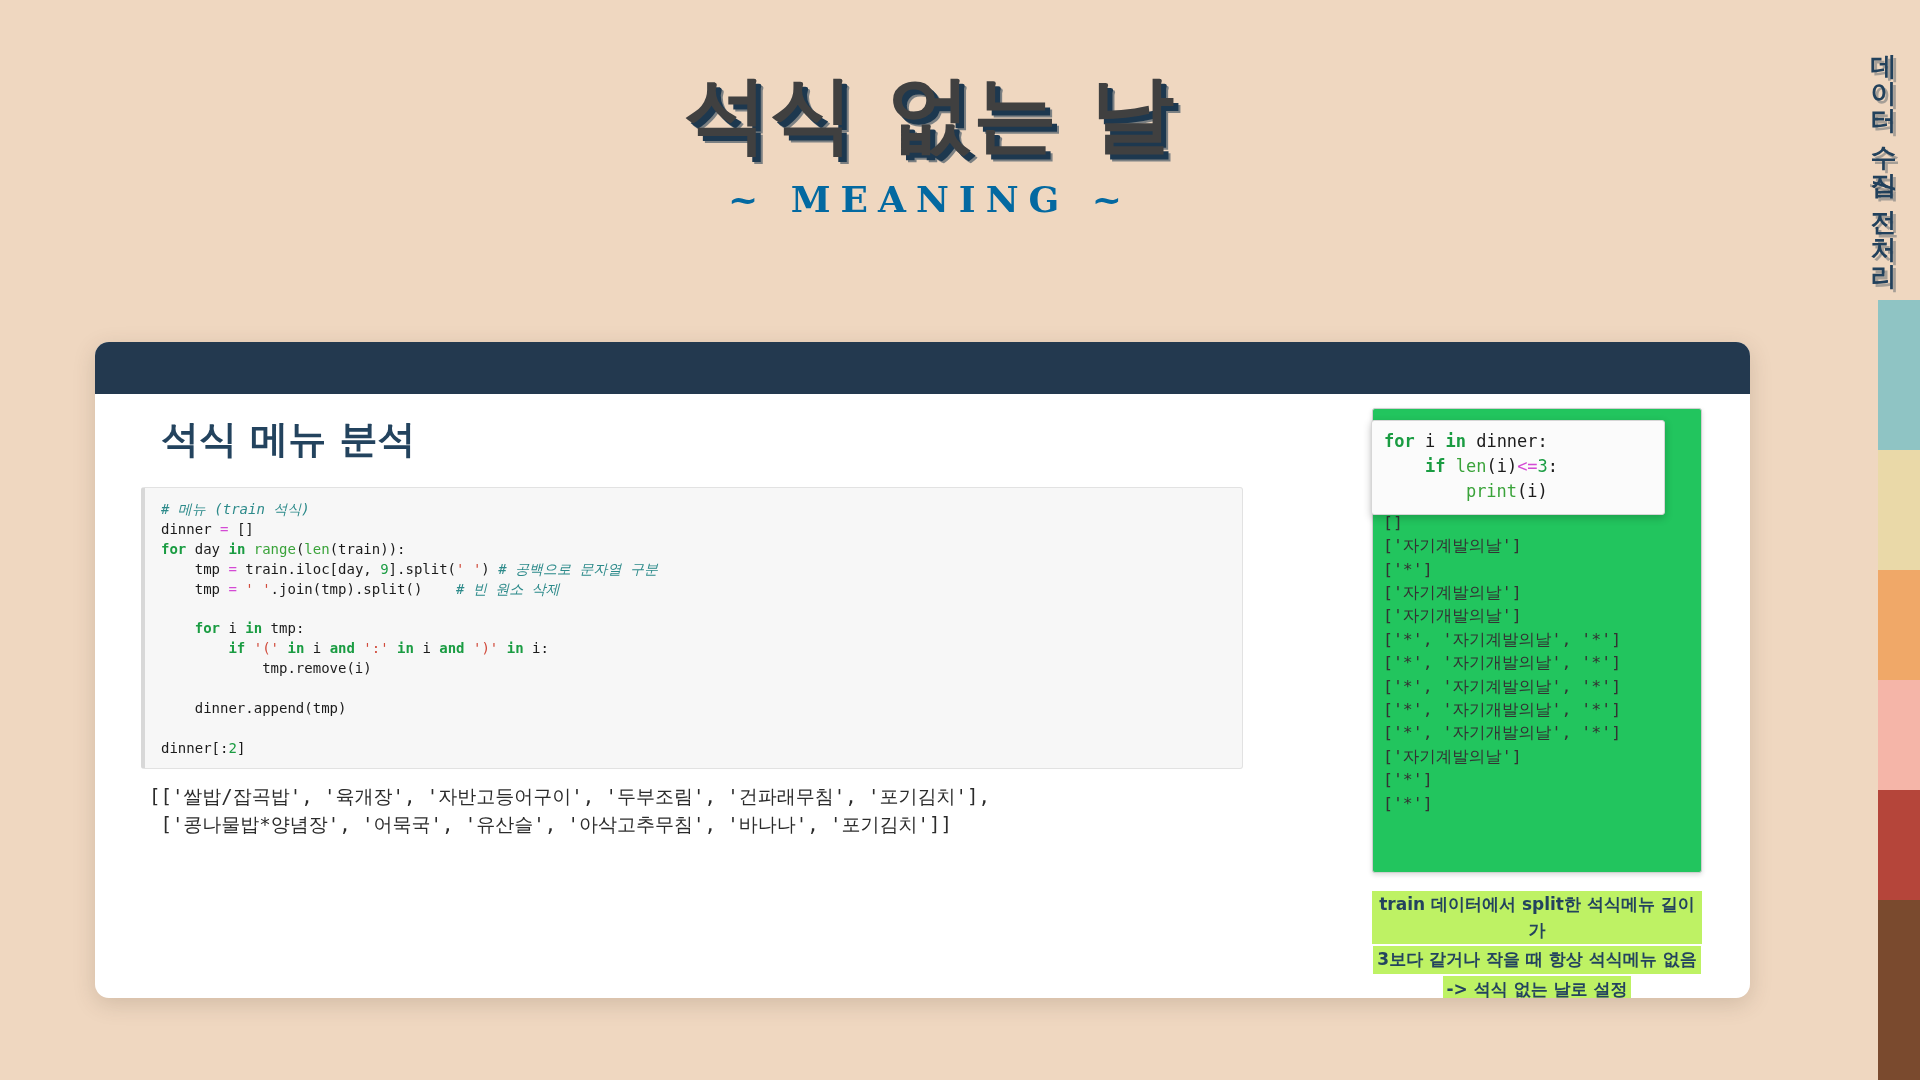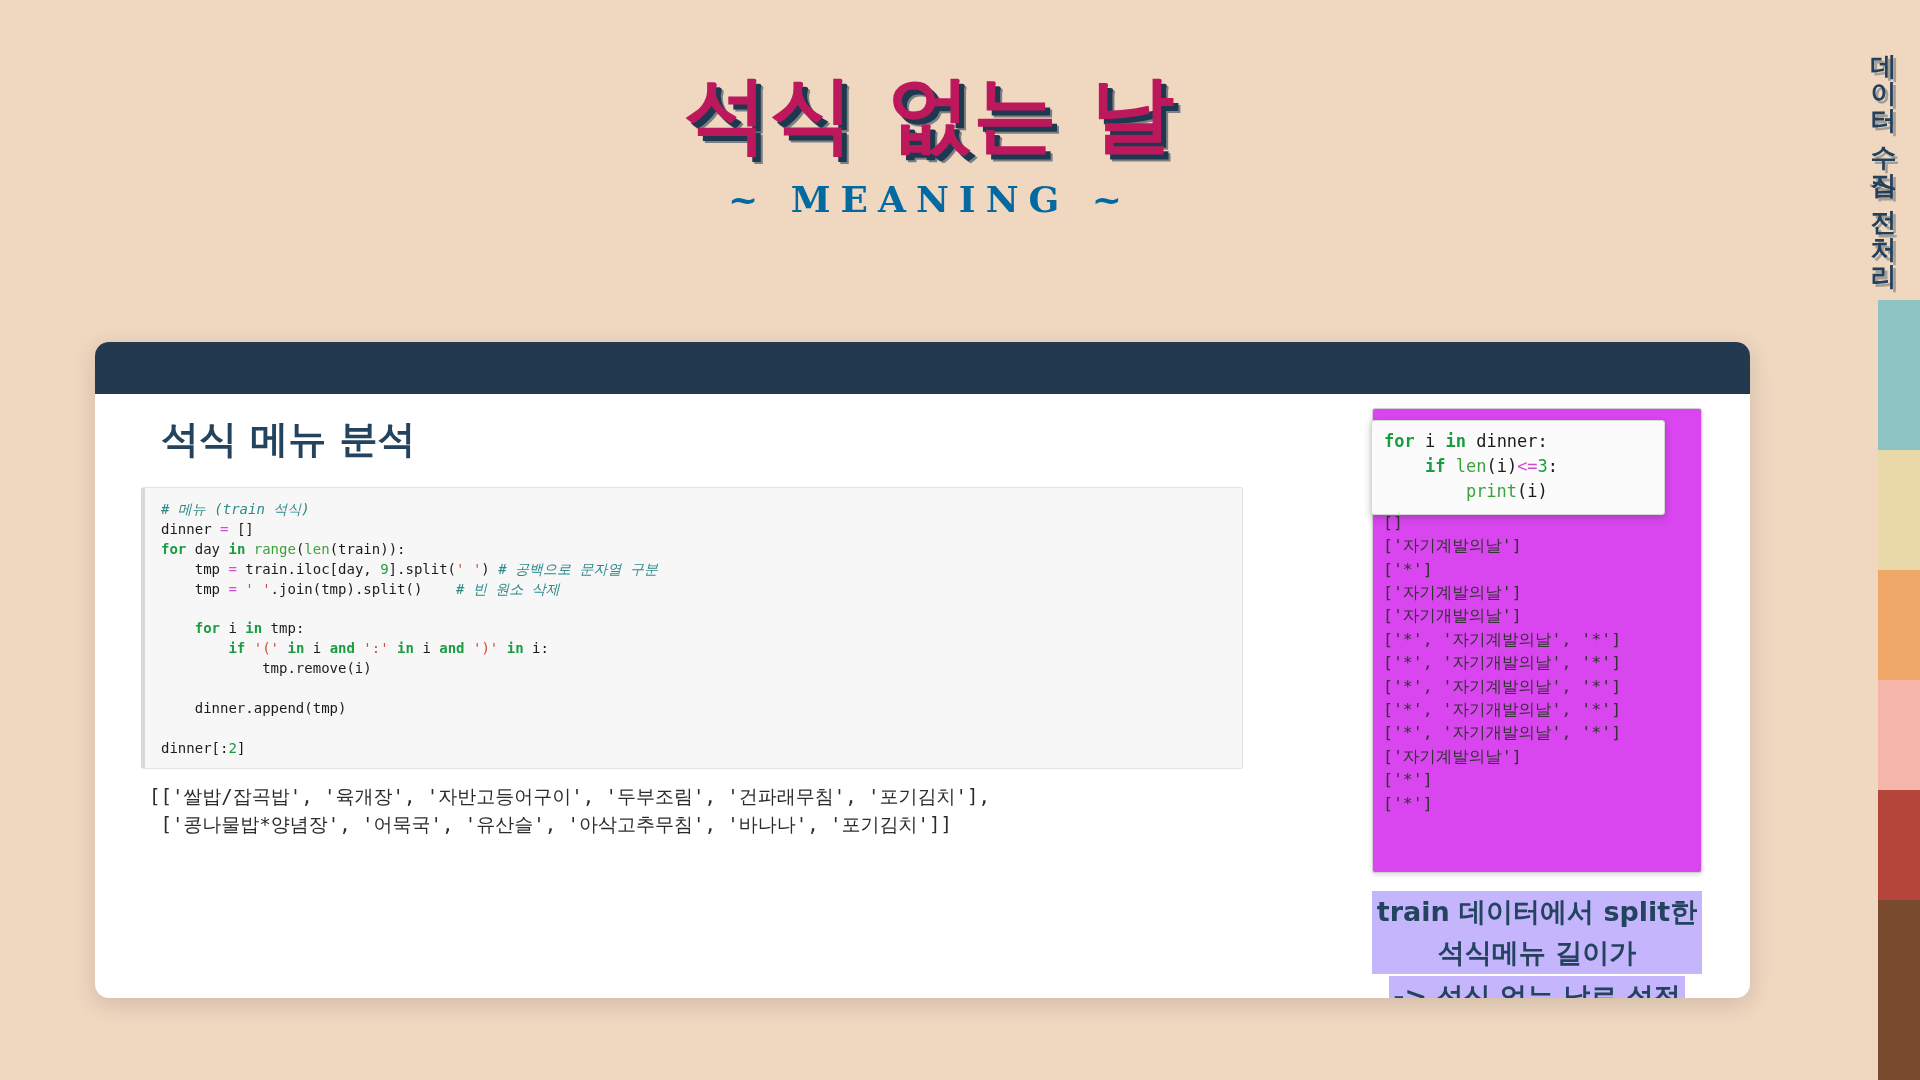--- a/index.html
+++ b/index.html
@@ -51,21 +51,21 @@
     position: absolute;
     top: 70px;
     left: 0;
     width: 1860px;
     text-align: center;
     z-index: 5;
   }
   #main-title {
     font-size: 84px;
     font-weight: 900;
-    color: #be185d;
+    color: #404040;
     letter-spacing: 2px;
     line-height: 1.05;
     margin: 0;
     text-shadow:
        5px 5px 0 #1d384f,
        7px 7px 0 rgba(29, 56, 79, 0.55);
     font-family: "DejaVu Sans", sans-serif;
   }
   #subtitle {
     margin-top: 20px;
@@ -148,21 +148,21 @@
 
   
   #right-column {
     position: absolute;
     right: 48px;
     top: 14px;
     width: 330px;
   }
   #output-panel {
     position: relative;
-    background: #d946ef;
+    background: #22c55e;
     border: 1px solid #cfcfcf;
     border-radius: 3px;
     box-shadow: 0 2px 5px rgba(0,0,0,0.14);
     padding: 8px 10px 10px 10px;
     min-height: 368px;
     font-family: "DejaVu Sans Mono", "Liberation Mono", monospace;
     font-size: 16.5px;
     line-height: 1.42;
     color: #333333;
     white-space: pre;
@@ -182,24 +182,24 @@
     line-height: 1.48;
     white-space: pre;
     z-index: 3;
   }
   #caption-block {
     margin-top: 18px;
     text-align: center;
   }
   #caption-block .cap-line {
     display: inline-block;
-    background: #c4b5fd;
+    background: #bef264;
     color: #23435e;
     font-weight: 900;
-    font-size: 27px;
+    font-size: 17px;
     line-height: 1.5;
     padding: 1px 4px;
     margin-bottom: 2px;
     font-family: "DejaVu Sans", sans-serif;
   }
 </style>
 </head>
 <body>
 
 <div id="edge-stripes">
@@ -249,19 +249,20 @@
 
       <div id="output-panel">
         <pre id="overlay-snippet"><span class="tok-kw">for</span><span class="tok-plain"> i </span><span class="tok-kw">in</span><span class="tok-plain"> dinner:</span>
 <span class="tok-plain">    </span><span class="tok-kw">if</span><span class="tok-plain"> </span><span class="tok-bi">len</span><span class="tok-plain">(i)</span><span class="tok-op">&lt;=</span><span class="tok-num">3</span><span class="tok-plain">:</span>
 <span class="tok-plain">        </span><span class="tok-bi">print</span><span class="tok-plain">(i)</span></pre>
         <div id="output-lines"><div>['*']</div><div>[]</div><div>['자기계발의날']</div><div>['*']</div><div>['자기계발의날']</div><div>['자기개발의날']</div><div>['*', '자기계발의날', '*']</div><div>['*', '자기개발의날', '*']</div><div>['*', '자기계발의날', '*']</div><div>['*', '자기개발의날', '*']</div><div>['*', '자기개발의날', '*']</div><div>['자기계발의날']</div><div>['*']</div><div>['*']</div></div>
       </div>
 
       <div id="caption-block">
           <div><span class="cap-line">train 데이터에서 split한 석식메뉴 길이가</span></div>
+          <div><span class="cap-line">3보다 같거나 작을 때 항상 석식메뉴 없음</span></div>
           <div><span class="cap-line">-&gt; 석식 없는 날로 설정</span></div>
         </div>
 
     </div>
 
   </div>
 </div>
 
 </body></html>

